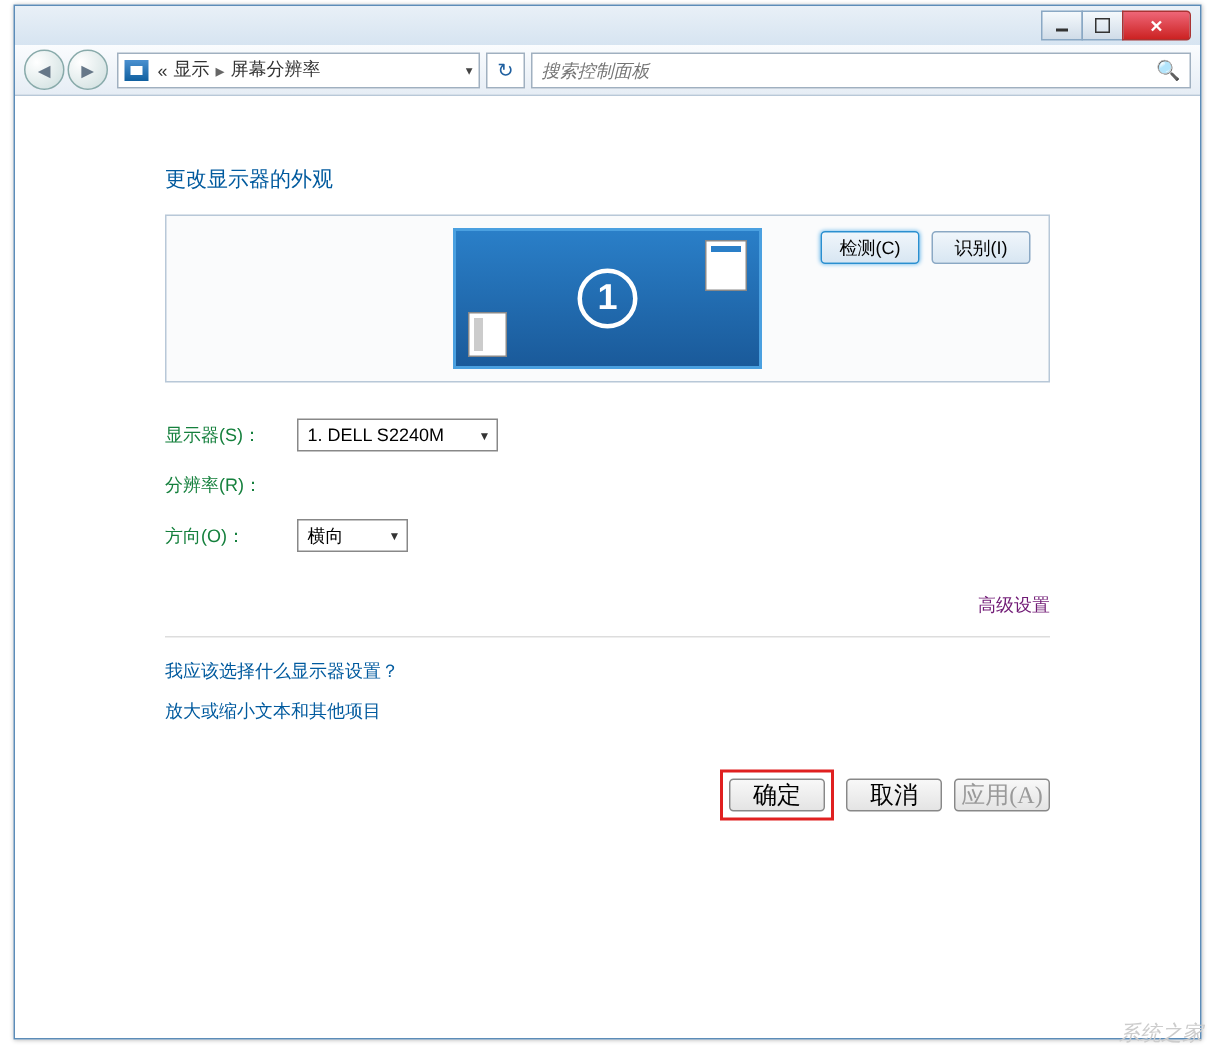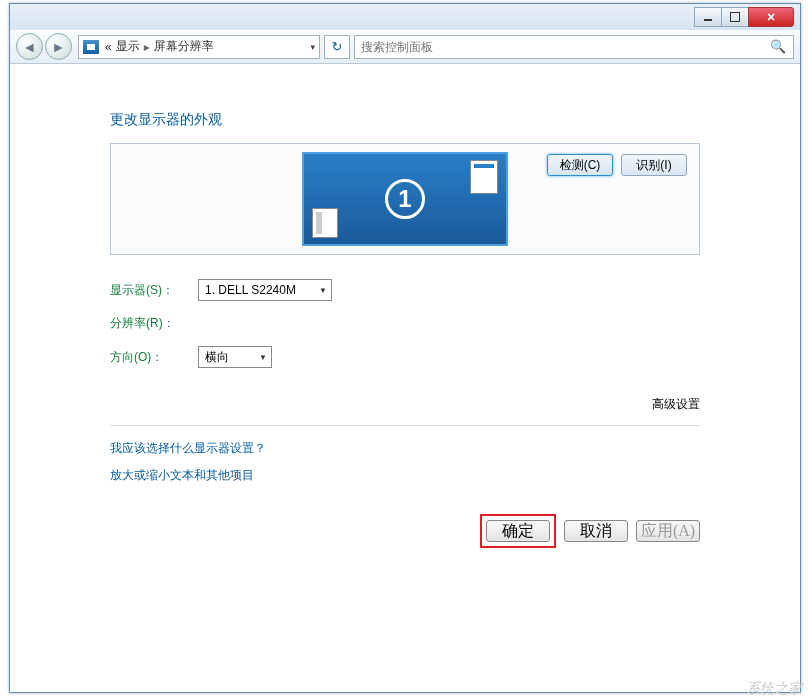--- a/index.html
+++ b/index.html
@@ -20,21 +20,21 @@
 .nav-arrows { display: flex; gap: 2px; margin-right: 6px; }
 .nav-arrow { width: 27px; height: 27px; border-radius: 50%; background: radial-gradient(circle at 30% 30%, #fff, #cdd); border: 1px solid #8aa; display: flex; align-items: center; justify-content: center; color: #678; font-size: 14px; }
 .addressbar { flex: 1; height: 24px; border: 1px solid #a0b0c0; background: #fff; display: flex; align-items: center; padding: 0 4px; margin-right: 4px; }
 .addr-icon { width: 16px; height: 14px; background: linear-gradient(to bottom, #4a90d0, #1060a0); margin-right: 6px; display: flex; align-items: center; justify-content: center; }
 .addr-icon::before { content: ""; width: 8px; height: 6px; background: #fff; }
 .addr-text { font-size: 12px; color: #333; display: flex; align-items: center; gap: 4px; }
 .addr-sep { color: #666; }
 .addr-drop { margin-left: auto; font-size: 9px; color: #444; }
 .refresh-btn { width: 26px; height: 24px; border: 1px solid #a0b0c0; background: #fff; display: flex; align-items: center; justify-content: center; color: #2060a0; font-size: 13px; margin-right: 4px; }
 .searchbox { width: 440px; height: 24px; border: 1px solid #a0b0c0; background: #fff; display: flex; align-items: center; padding: 0 6px; }
-.searchbox input { flex: 1; border: none; outline: none; font-size: 12px; color: #a16207; }
+.searchbox input { flex: 1; border: none; outline: none; font-size: 12px; color: #a16207; font-style: italic; }
 .search-icon { color: #2060a0; font-size: 13px; }
 
 
 .content { padding: 18px 100px 0 100px; margin-top: 29px; }
 .page-title { font-size: 14px; color: #005a9e; margin-bottom: 14px; font-weight: normal; }
 .monitor-panel { border: 1px solid #b8c8d8; background: #fafbfc; height: 112px; display: flex; align-items: center; justify-content: center; position: relative; margin-bottom: 24px; }
 .monitor-preview { width: 206px; height: 94px; background: linear-gradient(to bottom, #2a7fc8, #1a5a9a); border: 2px solid #4aa0e0; position: relative; display: flex; align-items: center; justify-content: center; }
 .monitor-number { width: 40px; height: 40px; border-radius: 50%; border: 3px solid #fff; color: #fff; font-size: 24px; font-weight: bold; display: flex; align-items: center; justify-content: center; }
 .mini-win { position: absolute; background: #fff; border: 1px solid #888; }
 .mini-win.tr { width: 28px; height: 34px; right: 8px; top: 6px; }
@@ -49,21 +49,21 @@
 .form-label { width: 88px; font-size: 12px; color: #15803d; }
 .dropdown { height: 22px; border: 1px solid #888; background: #fff; font-size: 12px; padding: 0 18px 0 6px; position: relative; display: flex; align-items: center; cursor: pointer; text-align: center; }
 .dropdown::after { content: "▼"; position: absolute; right: 4px; font-size: 8px; color: #333; }
 .dropdown.w1 { width: 134px; }
 .dropdown.w2 { width: 158px; }
 .dropdown.w3 { width: 74px; }
 .highlight-box { border: 2px solid #e02020; padding: 4px; display: inline-flex; margin-left: -6px; }
 .highlight-box .dropdown { margin: 0; }
 
 .adv-link { text-align: right; margin: 26px 0 12px; }
-.adv-link a { color: #000000; font-size: 12px; text-decoration: none; }
+.adv-link a { color: #701a75; font-size: 12px; text-decoration: none; }
 .divider { border: none; border-top: 1px solid #ddd; margin: 0 0 14px; }
 .help-links a { display: block; color: #005a9e; font-size: 12px; text-decoration: none; margin-bottom: 10px; }
 
 .button-row { display: flex; justify-content: flex-end; gap: 8px; margin-top: 30px; align-items: center; }
 .btn { width: 64px; height: 22px; font-size: 16px; border: 1px solid #888; background: linear-gradient(to bottom, #f8f8f8, #e4e4e4); border-radius: 3px; cursor: pointer; font-family: Liberation Serif, serif; }
 .btn.disabled { color: #999; }
 .btn-highlight { border: 2px solid #e02020; padding: 4px; display: inline-flex; }
 
 .watermark { position: absolute; right: 8px; bottom: 2px; font-size: 14px; color: #ccc; font-style: italic; }
 </style>

